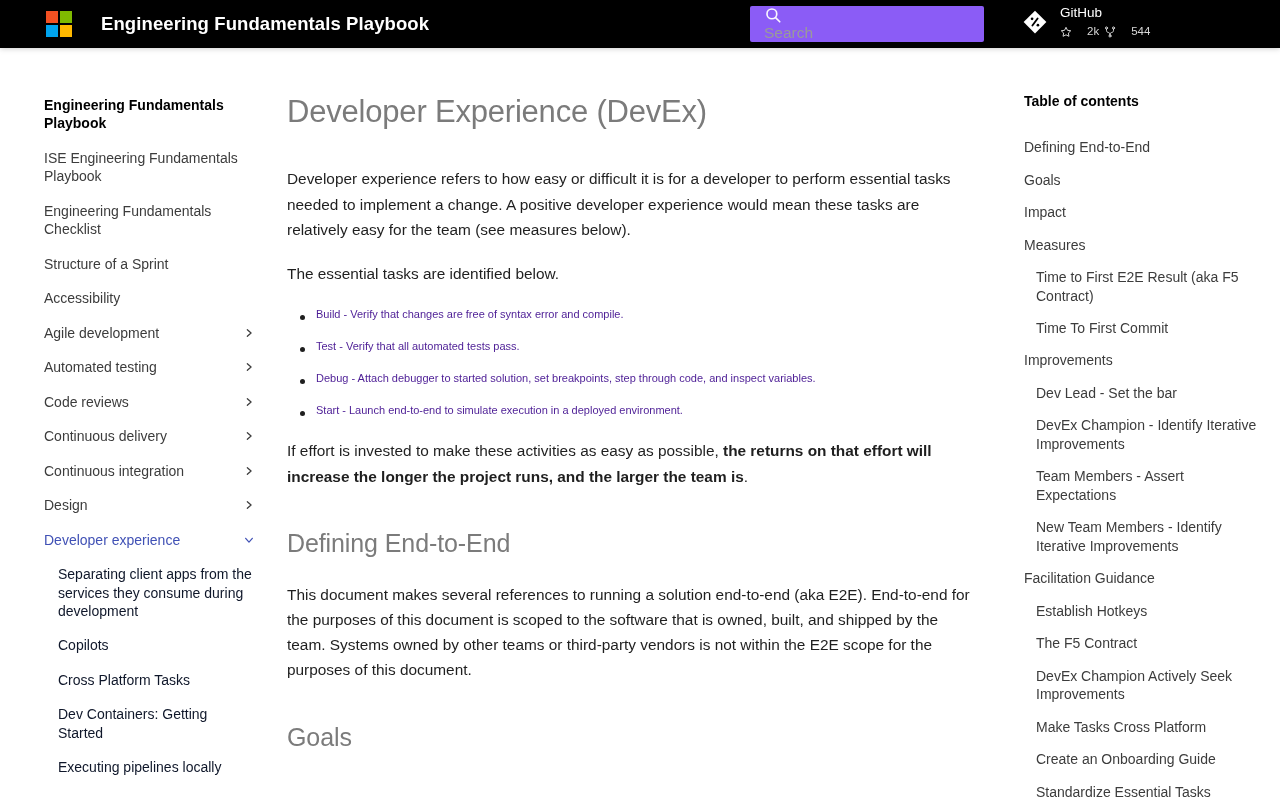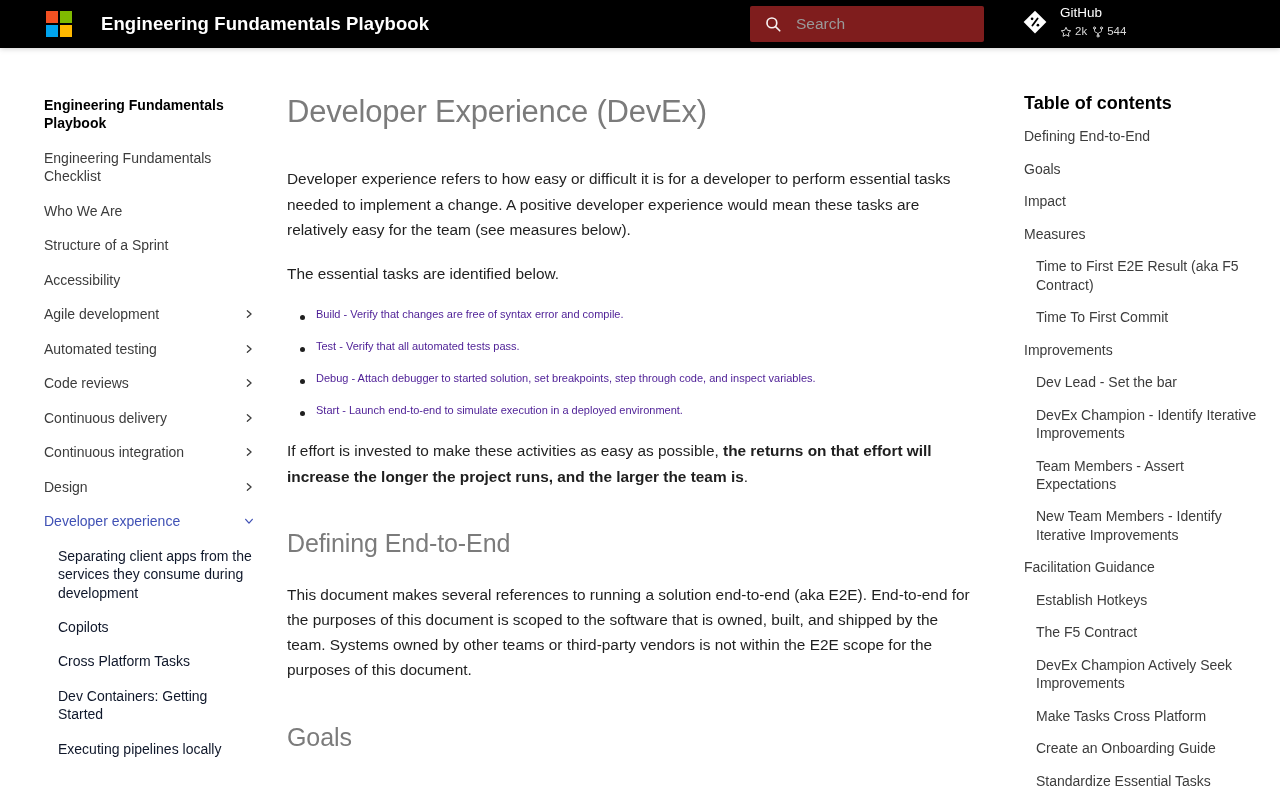--- a/index.html
+++ b/index.html
@@ -37,23 +37,23 @@
     color: #ffffff;
     font-size: 18.5px;
     font-weight: bold;
     letter-spacing: .1px;
     white-space: nowrap;
   }
 
   .search-wrap {
     position: absolute; left: 750px; top: 6px;
     width: 234px; height: 36px;
-    background: #7f1d1d;
+    background: #8b5cf6;
     border-radius: 2px;
-    display: flex; align-items: center;
+    display: flex; align-items: flex-start; flex-direction: column;
   }
   .search-icon { margin-left: 14px; width: 18px; height: 18px; flex: none; opacity: .95; }
   .search-input {
     flex: 1;
     background: transparent; border: 0; outline: 0;
     color: #ffffff;
     font-family: "Liberation Sans", sans-serif;
     font-size: 15.5px;
     margin-left: 14px;
     padding: 0;
@@ -63,21 +63,21 @@
   .repo {
     position: absolute; left: 1022px; top: 6px;
     display: flex; align-items: center;
     color: #ffffff;
   }
   .repo-icon { width: 26px; height: 26px; flex: none; }
   .repo-text { margin-left: 12px; line-height: 1; }
   .repo-name { font-size: 13.5px; color: #ffffff; }
   .repo-stats { margin-top: 6px; display: flex; align-items: center; gap: 5px; font-size: 11.5px; color: #d8d8d8; }
   .repo-stats svg { width: 12px; height: 12px; flex: none; }
-  .repo-stat { display: flex; align-items: center; gap: 3px; }
+  .repo-stat { display: flex; align-items: center; gap: 15px; }
 
   
   .page {
     position: absolute; top: 48px; left: 0;
     width: 1280px; height: 752px;
   }
 
   
   .sidebar {
     position: absolute; left: 0; top: 0;
@@ -170,22 +170,22 @@
   .content strong { font-weight: bold; }
 
   
   .toc {
     position: absolute; left: 1010px; top: 0;
     width: 270px; height: 752px;
     padding: 44px 20px 0 14px;
     overflow: hidden;
   }
   .toc-title {
-    font-size: 18px; font-weight: bold; color: #000000;
-    margin-bottom: 12px;
+    font-size: 14px; font-weight: bold; color: #000000;
+    margin-bottom: 28px;
     line-height: 1.3;
   }
   .toc-item {
     font-size: 14px;
     color: #3c3c3c;
     line-height: 1.32;
     margin-bottom: 14px;
     cursor: pointer;
   }
   .toc-item.lvl3 { padding-left: 12px; }
@@ -240,24 +240,24 @@
     </div>
   </div>
 </div>
 
 <div class="page">
 
   <nav class="sidebar">
     <div class="nav-title">Engineering Fundamentals Playbook</div>
     <div id="nav-list">
         <div class="nav-item">
+          <span class="label">ISE Engineering Fundamentals Playbook</span>
+        </div>
+        <div class="nav-item">
           <span class="label">Engineering Fundamentals Checklist</span>
-        </div>
-        <div class="nav-item">
-          <span class="label">Who We Are</span>
         </div>
         <div class="nav-item">
           <span class="label">Structure of a Sprint</span>
         </div>
         <div class="nav-item">
           <span class="label">Accessibility</span>
         </div>
         <div class="nav-item">
           <span class="label">Agile development</span>
           <span class="chev">

